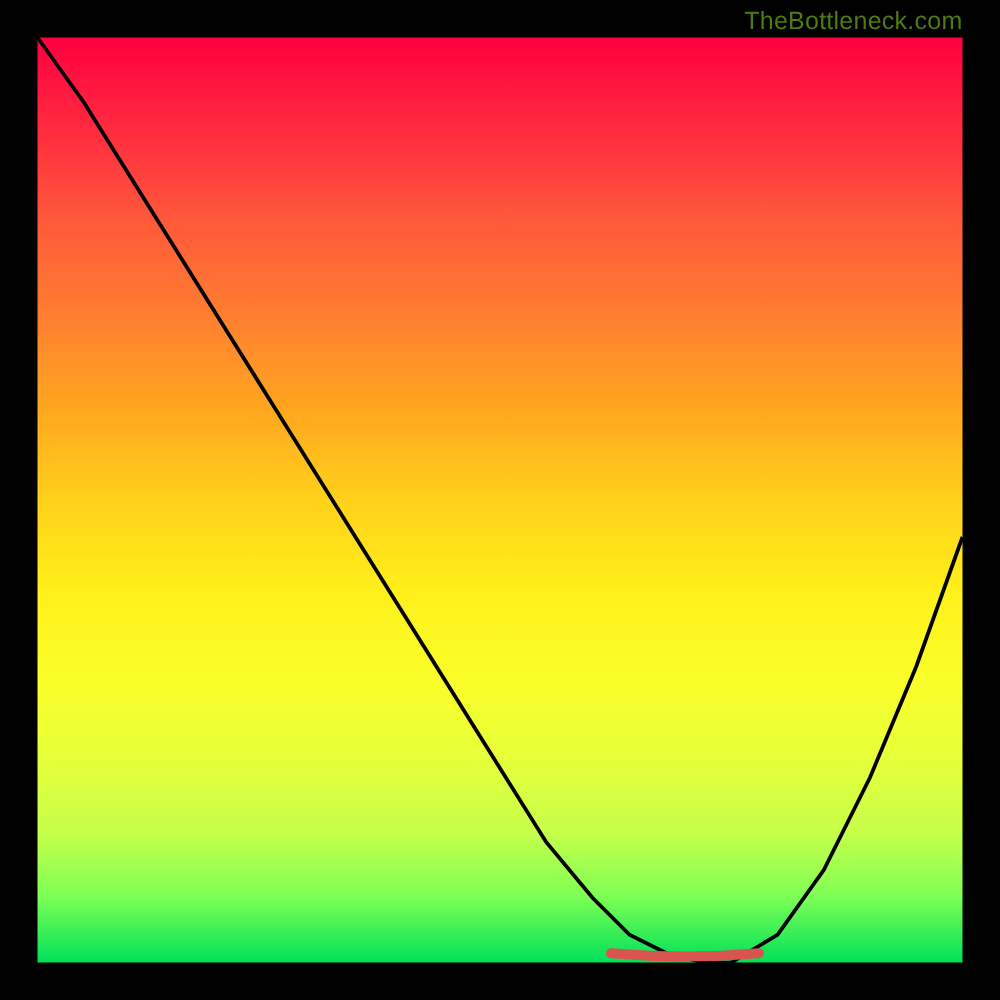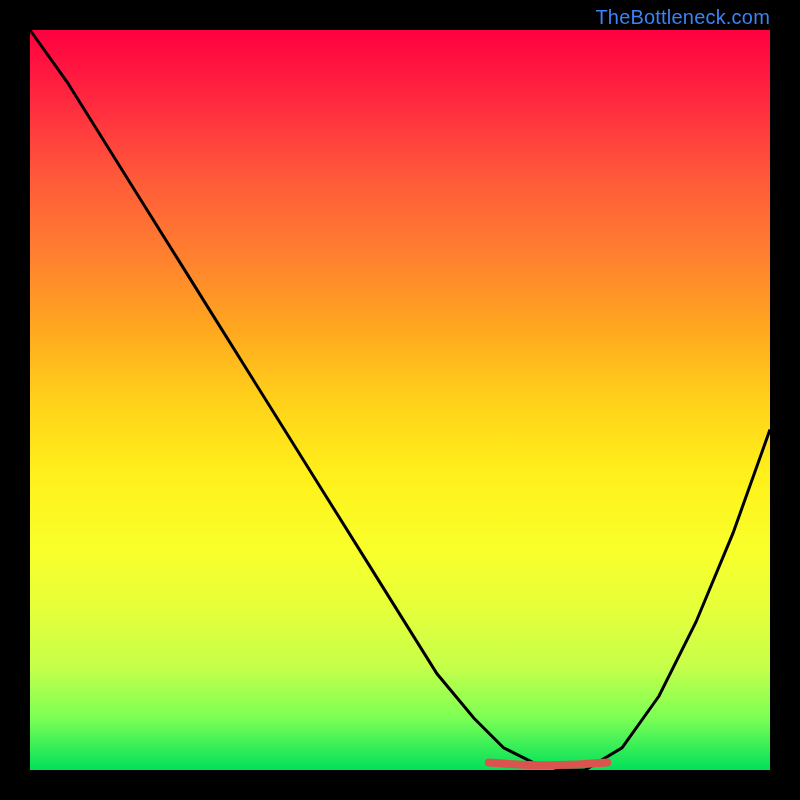--- a/index.html
+++ b/index.html
@@ -22,21 +22,21 @@
       #f9ff2a 70%,
       #e6ff3a 78%,
       #c6ff4a 86%,
       #7cff55 93%,
       #00e05a 100%);
   }
   .watermark {
     position: absolute;
     top: 6px;
     right: 30px;
-    color: #3b82f6;
+    color: #4d7c0f;
     font-size: 20px;
     letter-spacing: 0.2px;
   }
   svg.curve {
     position: absolute;
     left: 0; top: 0;
     width: 740px;
     height: 740px;
     overflow: visible;
   }

